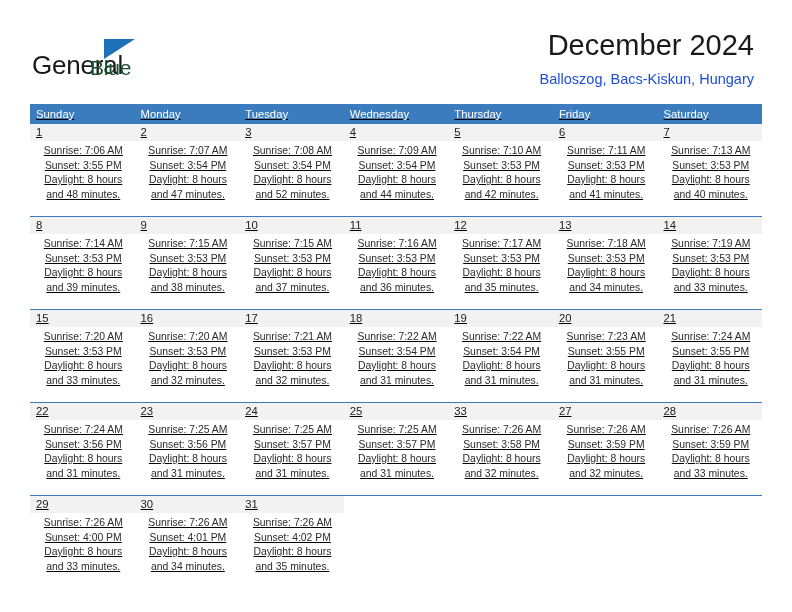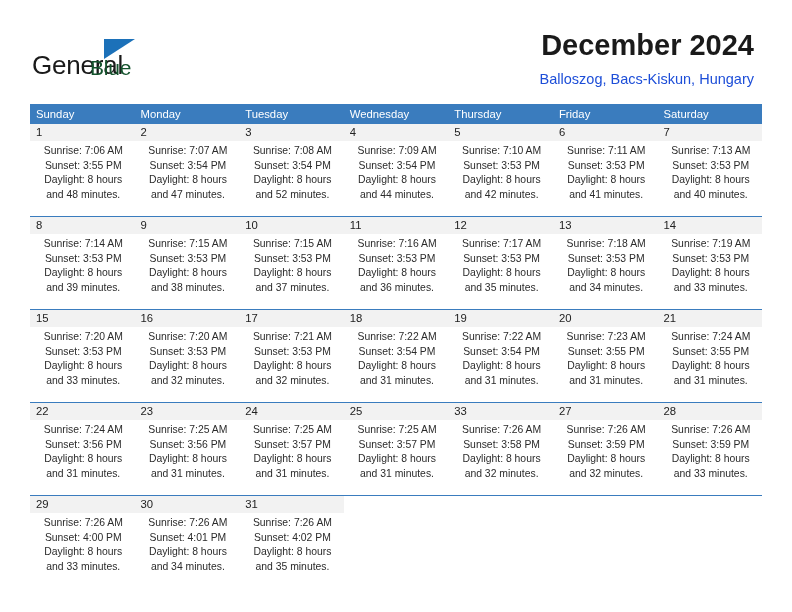--- a/index.html
+++ b/index.html
@@ -65,39 +65,40 @@
     font-family: "Liberation Sans", sans-serif;
   }
   .title-block {
     position: absolute;
     right: 38px;
     top: 28px;
     text-align: right;
   }
   .cal-title {
     font-size: 29px;
-    font-weight: bold;
+    font-weight: normal;
     color: #1a1a1a;
     line-height: 34px;
     white-space: nowrap;
   }
   .cal-subtitle {
     font-size: 14.5px;
     color: #1d4ed8;
     line-height: 20px;
     margin-top: 7px;
     white-space: nowrap;
   }
 
   
   .calendar {
     position: absolute;
     left: 30px;
     top: 104px;
     width: 732px;
+    text-decoration: underline;
   }
   .dow-row {
     display: flex;
     background: #3a7cbe;
     height: 20px;
   }
   .dow {
     flex: 1 1 0;
     color: #ffffff;
     font-size: 11.3px;

